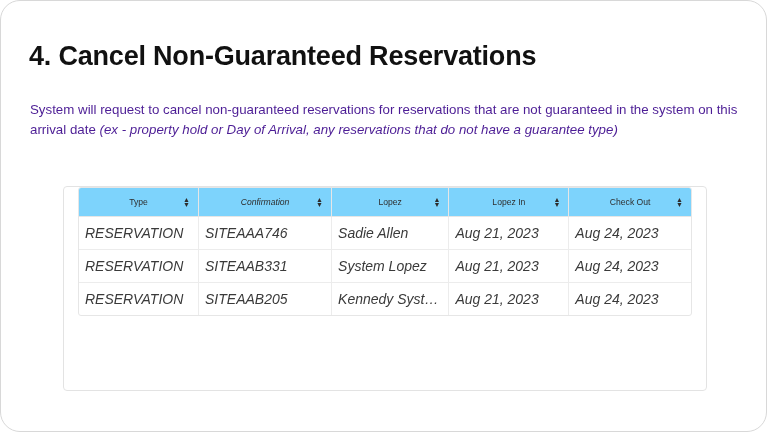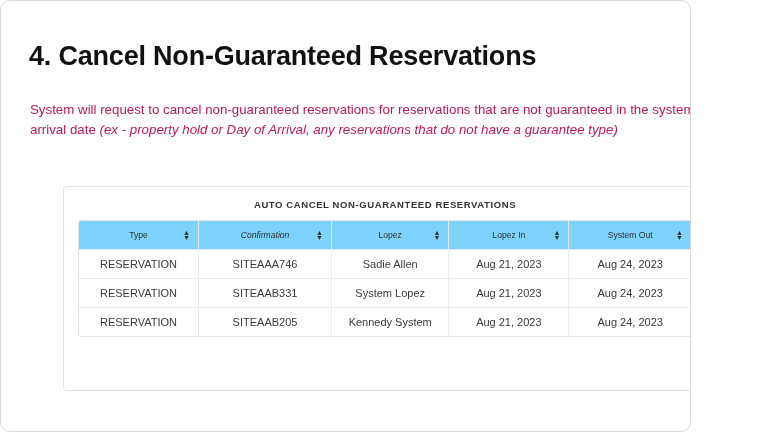--- a/index.html
+++ b/index.html
@@ -9,46 +9,46 @@
   }
   body {
     width: 767px;
     height: 432px;
     font-family: "Liberation Sans", sans-serif;
     color: #1f1f1f;
     overflow: hidden;
   }
   .slide {
     position: relative;
-    width: 691px;
+    width: 767px;
     height: 432px;
     box-sizing: border-box;
     background: #ffffff;
     border: 1px solid #d8d8d8;
-    border-radius: 10px;
+    border-radius: 20px;
     overflow: hidden;
   }
   .slide-title {
     position: absolute;
     left: 28px;
     top: 40px;
     font-size: 27px;
     font-weight: 700;
     letter-spacing: -0.2px;
     color: #111111;
     white-space: nowrap;
   }
   .slide-body {
     position: absolute;
     left: 29px;
     top: 99px;
     width: 712px;
     font-size: 13.3px;
     line-height: 20px;
-    color: #be185d;
+    color: #4c1d95;
   }
   .slide-body .emphasis {
     font-style: italic;
   }
   .card {
     position: absolute;
     left: 62px;
     top: 185px;
     width: 644px;
     height: 205px;
@@ -102,29 +102,29 @@
     transform: translateY(-50%);
     font-size: 7px;
     line-height: 6px;
     color: #2c2c2c;
     display: flex;
     flex-direction: column;
     align-items: center;
   }
   table.grid th .sort-icon span { display: block; height: 5px; }
   table.grid td {
-    font-size: 11px;
+    font-size: 14px;
     color: #3a3a3a;
-    text-align: center;
     padding: 8px 6px;
     border-right: 1px solid #ececec;
     border-bottom: 1px solid #ececec;
     white-space: nowrap;
     overflow: hidden;
     text-overflow: ellipsis;
+    font-style: italic;
   }
   table.grid td:last-child { border-right: none; }
   table.grid tr:last-child td { border-bottom: none; }
   .col-type { width: 19.5%; }
   .col-conf { width: 22%; font-style: italic; }
   .col-name { width: 19%; }
   .col-in   { width: 19.5%; }
   .col-out  { width: 20%; }
 </style>
 </head>
@@ -132,21 +132,20 @@
 
 <div class="slide">
 
   <div class="slide-title">4. Cancel Non-Guaranteed Reservations</div>
 
   <div class="slide-body">
     <span>System will request to cancel non-guaranteed reservations for reservations that are not guaranteed in the system on this arrival date </span><span class="emphasis">(ex - property hold or Day of Arrival, any reservations that do not have a guarantee type)</span>
   </div>
 
   <div class="card">
-    <div class="card-title">AUTO CANCEL NON-GUARANTEED RESERVATIONS</div>
 
     <div class="table-wrap">
       <table class="grid">
         <thead>
           <tr>
             <th class="col-type">
               <div class="th-inner">
                 <span>Type</span>
                 <span class="sort-icon">
                     <span>▲</span>
@@ -176,21 +175,21 @@
               <div class="th-inner">
                 <span>Lopez In</span>
                 <span class="sort-icon">
                     <span>▲</span>
                     <span>▼</span>
                   </span>
               </div>
             </th>
             <th class="col-out">
               <div class="th-inner">
-                <span>System Out</span>
+                <span>Check Out</span>
                 <span class="sort-icon">
                     <span>▲</span>
                     <span>▼</span>
                   </span>
               </div>
             </th>
           </tr>
         </thead>
         <tbody>
           <tr>

